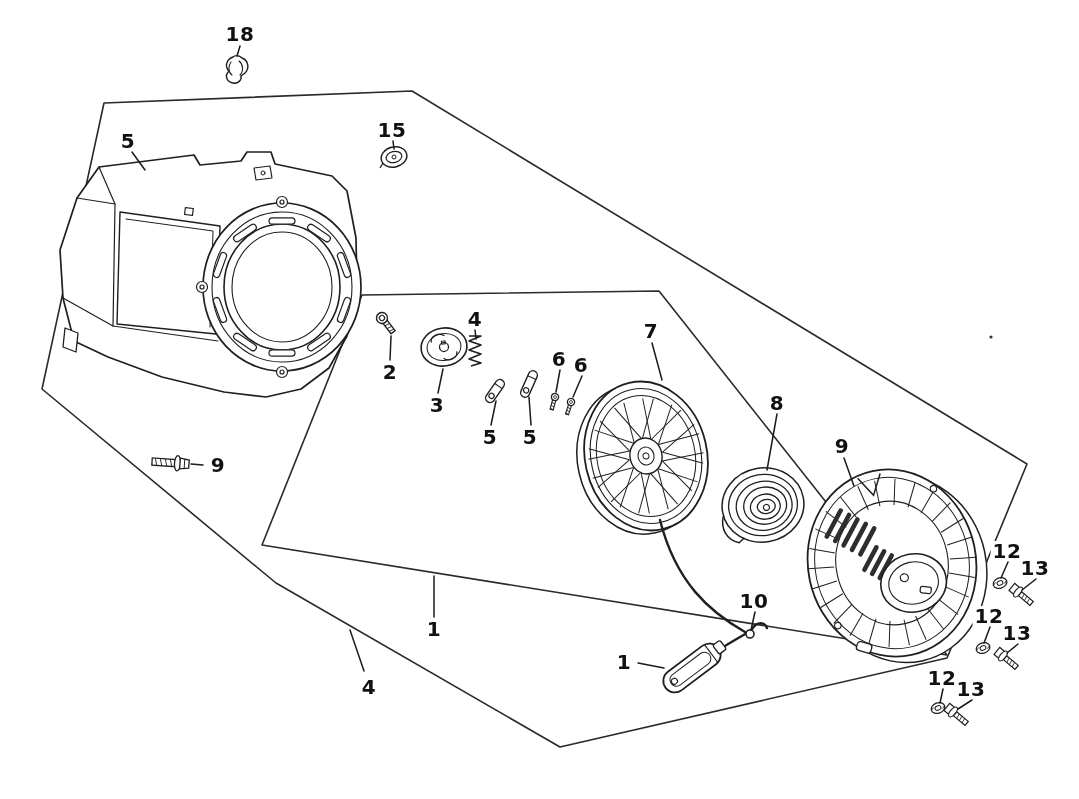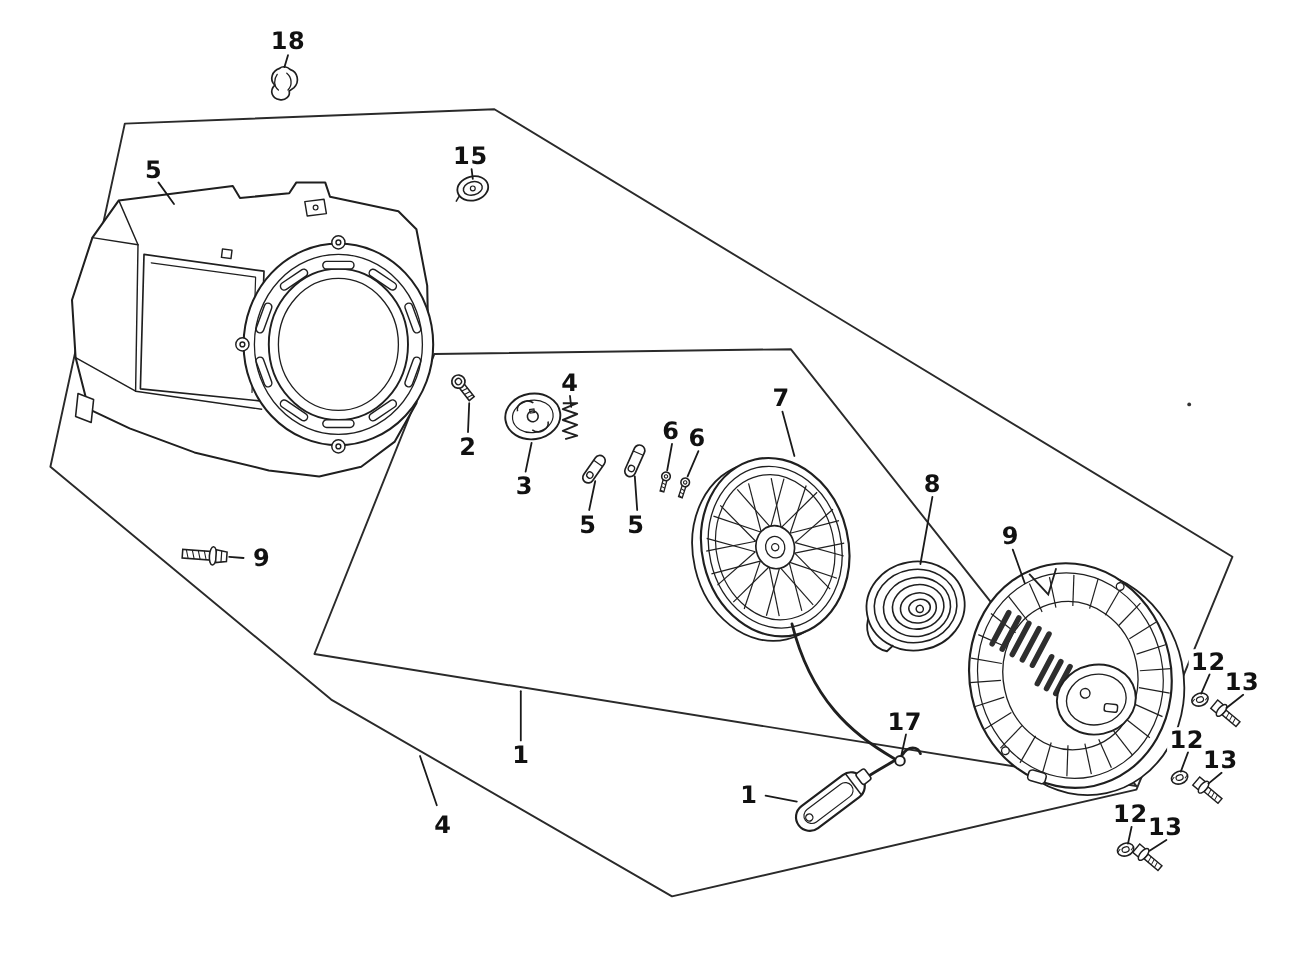--- a/index.html
+++ b/index.html
@@ -383,21 +383,21 @@
 <div class="callout" style="left:376px;top:372px">2</div>
 <div class="callout" style="left:461px;top:319px">4</div>
 <div class="callout" style="left:423px;top:405px">3</div>
 <div class="callout" style="left:476px;top:437px">5</div>
 <div class="callout" style="left:516px;top:437px">5</div>
 <div class="callout" style="left:545px;top:359px">6</div>
 <div class="callout" style="left:567px;top:365px">6</div>
 <div class="callout" style="left:637px;top:331px">7</div>
 <div class="callout" style="left:763px;top:403px">8</div>
 <div class="callout" style="left:828px;top:446px">9</div>
-<div class="callout" style="left:740px;top:601px">17</div>
+<div class="callout" style="left:740px;top:601px">10</div>
 <div class="callout" style="left:610px;top:662px">1</div>
 <div class="callout" style="left:993px;top:551px">12</div>
 <div class="callout" style="left:1021px;top:568px">13</div>
 <div class="callout" style="left:975px;top:616px">12</div>
 <div class="callout" style="left:1003px;top:633px">13</div>
 <div class="callout" style="left:928px;top:678px">12</div>
 <div class="callout" style="left:957px;top:689px">13</div>
 <div class="callout" style="left:204px;top:465px">9</div>
 <div class="callout" style="left:420px;top:629px">1</div>
 <div class="callout" style="left:355px;top:687px">4</div>

